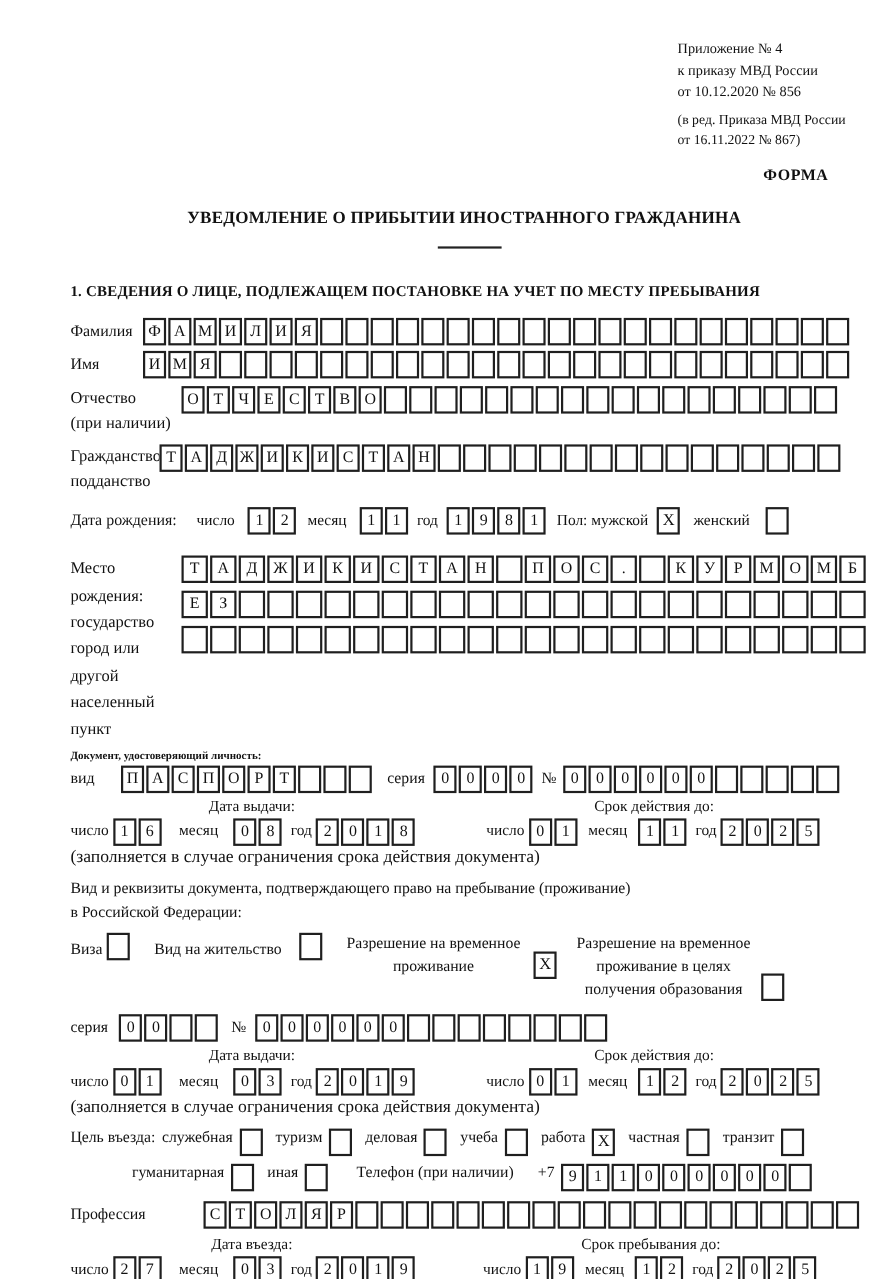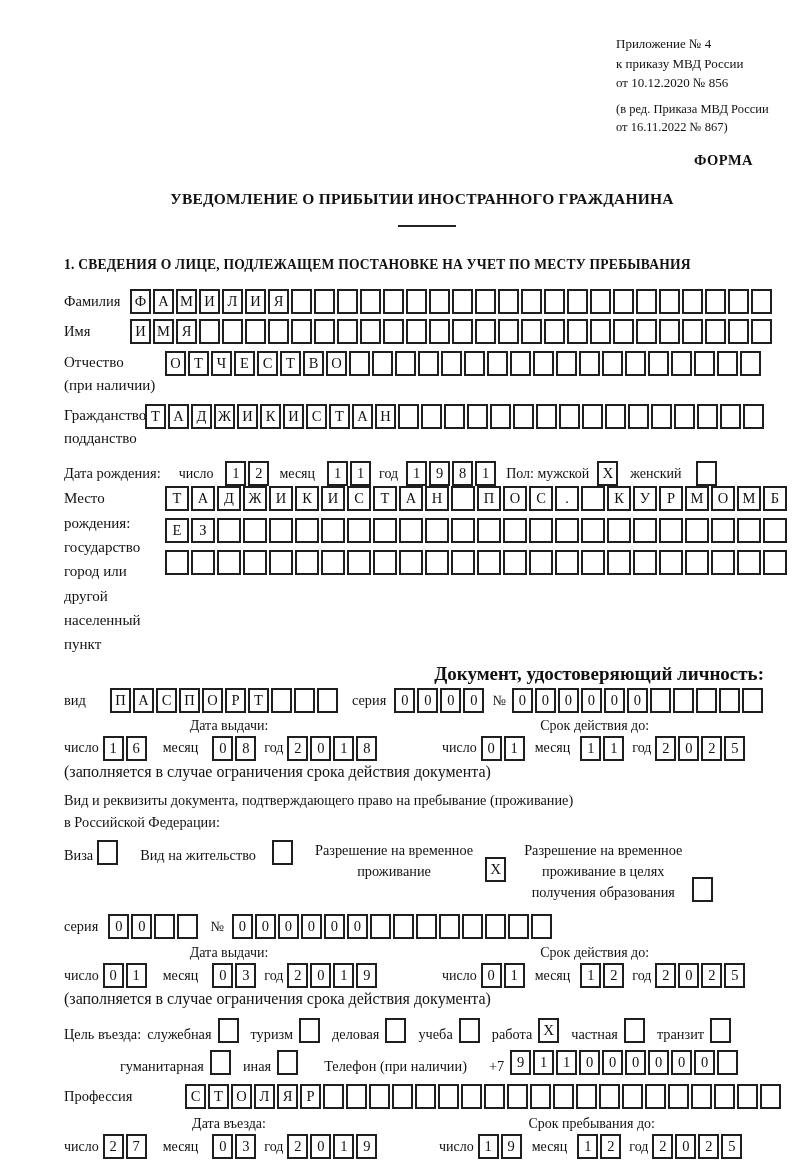--- a/index.html
+++ b/index.html
@@ -34,32 +34,32 @@
   .cb{box-sizing:border-box;width:21px;height:25px;border:2px solid #1f1f1f;display:inline-flex;align-items:center;justify-content:center;font-size:15px;background:#fff;flex:none;}
 
   
   .dates-row{display:flex;margin-top:4px;font-family:Liberation Serif, serif;}
   .dategrp{flex:none;}
   .dg-head{text-align:center;font-size:14px;margin-bottom:2px;}
   .dg-line{display:flex;align-items:center;}
   .dg-line .dlbl{font-size:14px;margin-right:4px;}
   .note-right{font-size:16px;text-align:left;padding-right:44px;margin-top:2px;}
 
-  .center-head{width:716px;text-align:right;font-weight:bold;font-size:19px;margin-top:6px;}
+  .center-head{width:716px;text-align:left;font-weight:bold;font-size:10px;margin-top:6px;}
 
   .para{font-size:14.3px;line-height:1.6;margin-top:8px;}
 
   
   .visa-row{display:flex;align-items:flex-start;margin-top:6px;}
   .visa-item{display:flex;align-items:flex-end;}
   .visa-item .vlbl{font-size:14.3px;line-height:1.45;}
   .visa-item .vlbl.center{text-align:center;}
 
   
-  .purp{display:flex;align-items:flex-end;margin-top:10px;}
+  .purp{display:flex;align-items:flex-start;margin-top:10px;}
   .purp .plbl{font-size:14.3px;margin-right:6px;}
   .purp .sp{width:12px;}
 </style>
 </head>
 <body>
 
 <div class="page">
 
   <div class="hdr">
     <div>Приложение № 4</div>
@@ -238,21 +238,21 @@
           <div class="cell">8</div>
           <div class="cell">1</div>
         </span>
       <span class="dlbl" style="margin-left:8px">Пол: мужской</span>
       <span class="cb" style="margin-left:4px">X</span>
       <span class="dlbl" style="margin-left:12px">женский</span>
       <span class="cb" style="margin-left:10px"></span>
     </span>
   </div>
 
-  <div class="frow" style="align-items:flex-start;margin-top:0">
+  <div class="frow" style="align-items:flex-start;margin-top:19px">
     <div class="mlbl w101" style="line-height:1.62">
       <div>Место рождения:</div>
       <div>государство</div>
       <div>город или другой</div>
       <div>населенный пункт</div>
     </div>
     <div>
       <div class="cells wide">
           <div class="cell">Т</div>
           <div class="cell">А</div>

